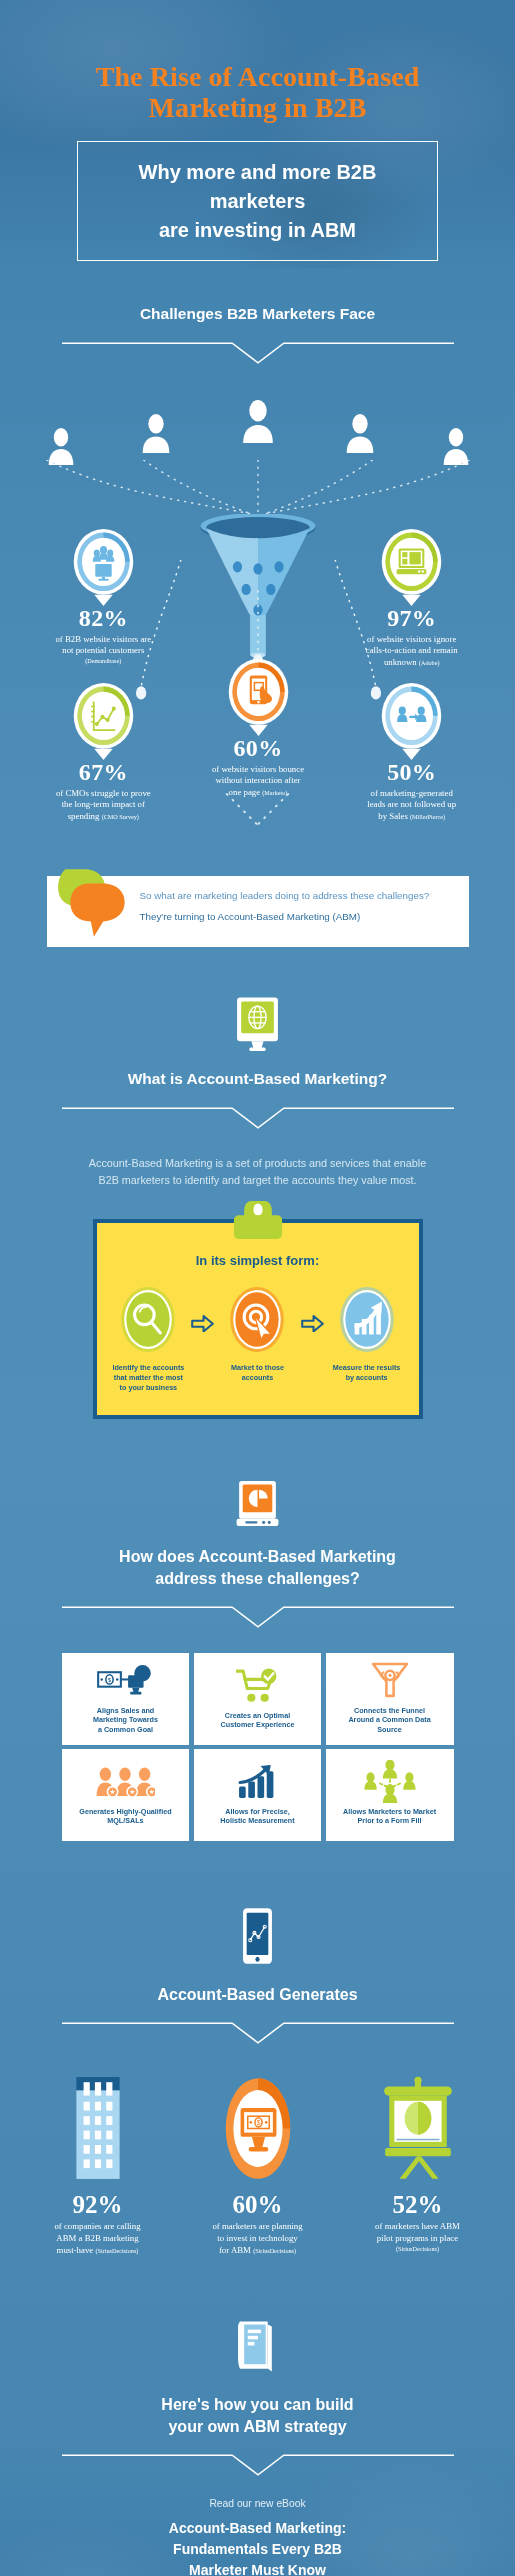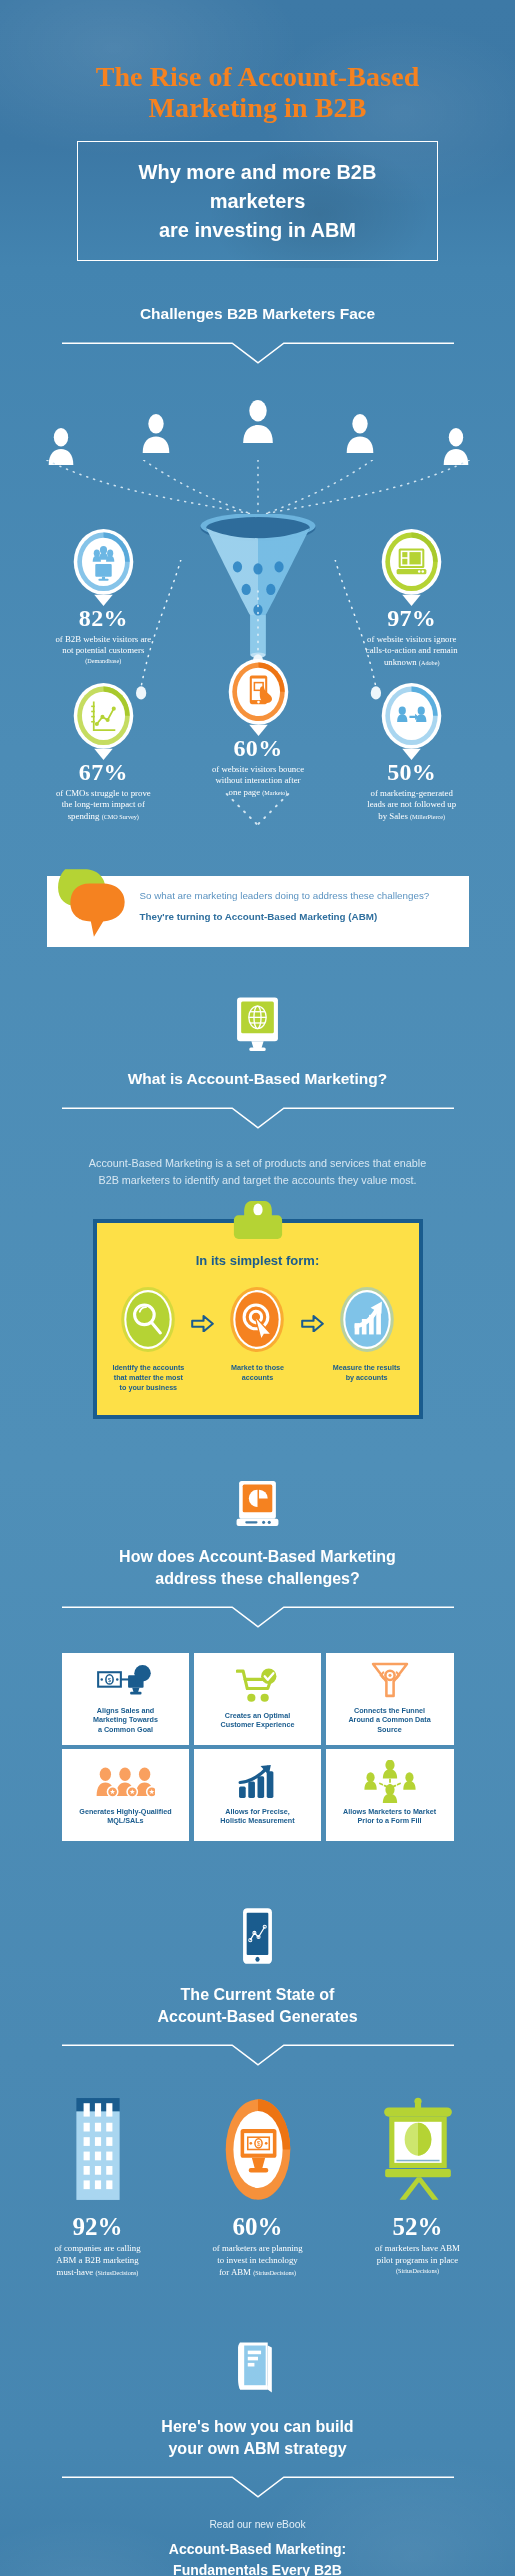--- a/index.html
+++ b/index.html
@@ -100,21 +100,21 @@
 
   
   .callout-wrap { position:relative; width:422px; margin:33px auto 0; height:82px; }
   .callout-box {
     position:absolute; left:0; top:11.3px; width:422px; height:71px;
     background:#ffffff;
   }
   .callout-bubbles { position:absolute; left:9.3px; top:0; z-index:3; }
   .callout-text { position:absolute; left:93px; top:24px; }
   .callout-line1 { color:#5b93c1; font-size:9.8px; line-height:1.4; }
-  .callout-line2 { color:#2f6f9e; font-size:9.8px; font-weight:bold; line-height:1.4; margin-top:7.7px; }
+  .callout-line2 { color:#2f6f9e; font-size:9.8px; font-weight:normal; line-height:1.4; margin-top:7.7px; }
 
   
   .lead {
     width:381px; margin:24px auto 0; text-align:center;
     color:#d7e7f2; font-size:10.8px; line-height:1.6;
   }
 
   
   .clipboard { position:relative; width:330px; margin:30px auto 0; }
   .clip-frame {
@@ -730,21 +730,20 @@
           <g fill="none" stroke="#ffffff" stroke-width="2">
             <circle cx="18" cy="64" r="3"></circle>
               <circle cx="26" cy="50" r="3"></circle>
             <circle cx="34" cy="58" r="3"></circle>
               <circle cx="46" cy="38" r="3"></circle>
           </g>
           <ellipse cx="32" cy="101" rx="4" ry="5" fill="#1a5c8e"></ellipse>
         </svg>
       </div>
       <div class="section-head lg" style="margin-top:17.5px;">
-        <div>The Current State of</div>
         <div>Account-Based Generates</div>
       </div>
       <svg class="divider" viewBox="0 0 760 52">
         <polyline points="0,8 330,8 380,46 430,8 760,8" fill="none" stroke="#ffffff" stroke-width="3"></polyline>
       </svg>
 
       <div class="cstats">
 
         <div class="cstat">
           <div class="cstat-ico">

